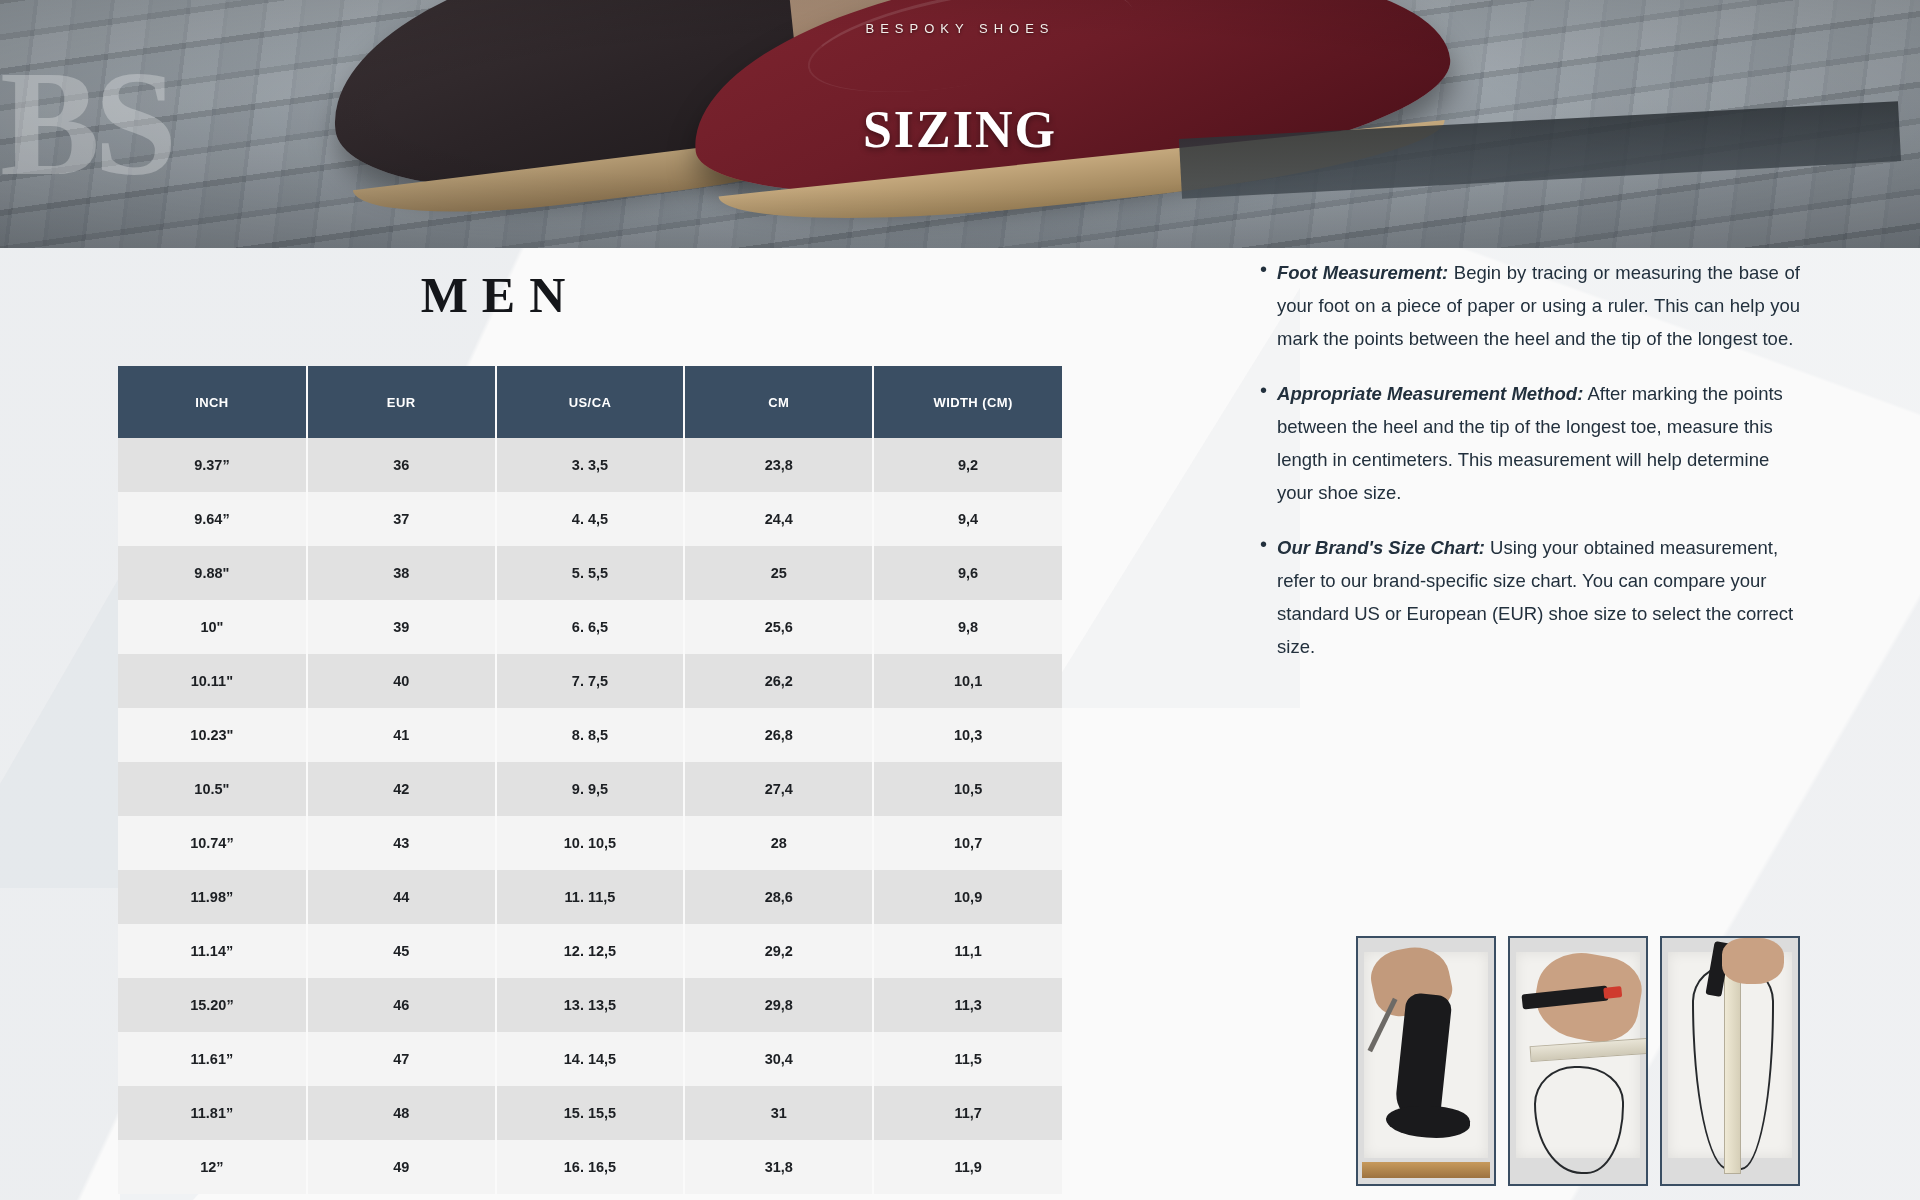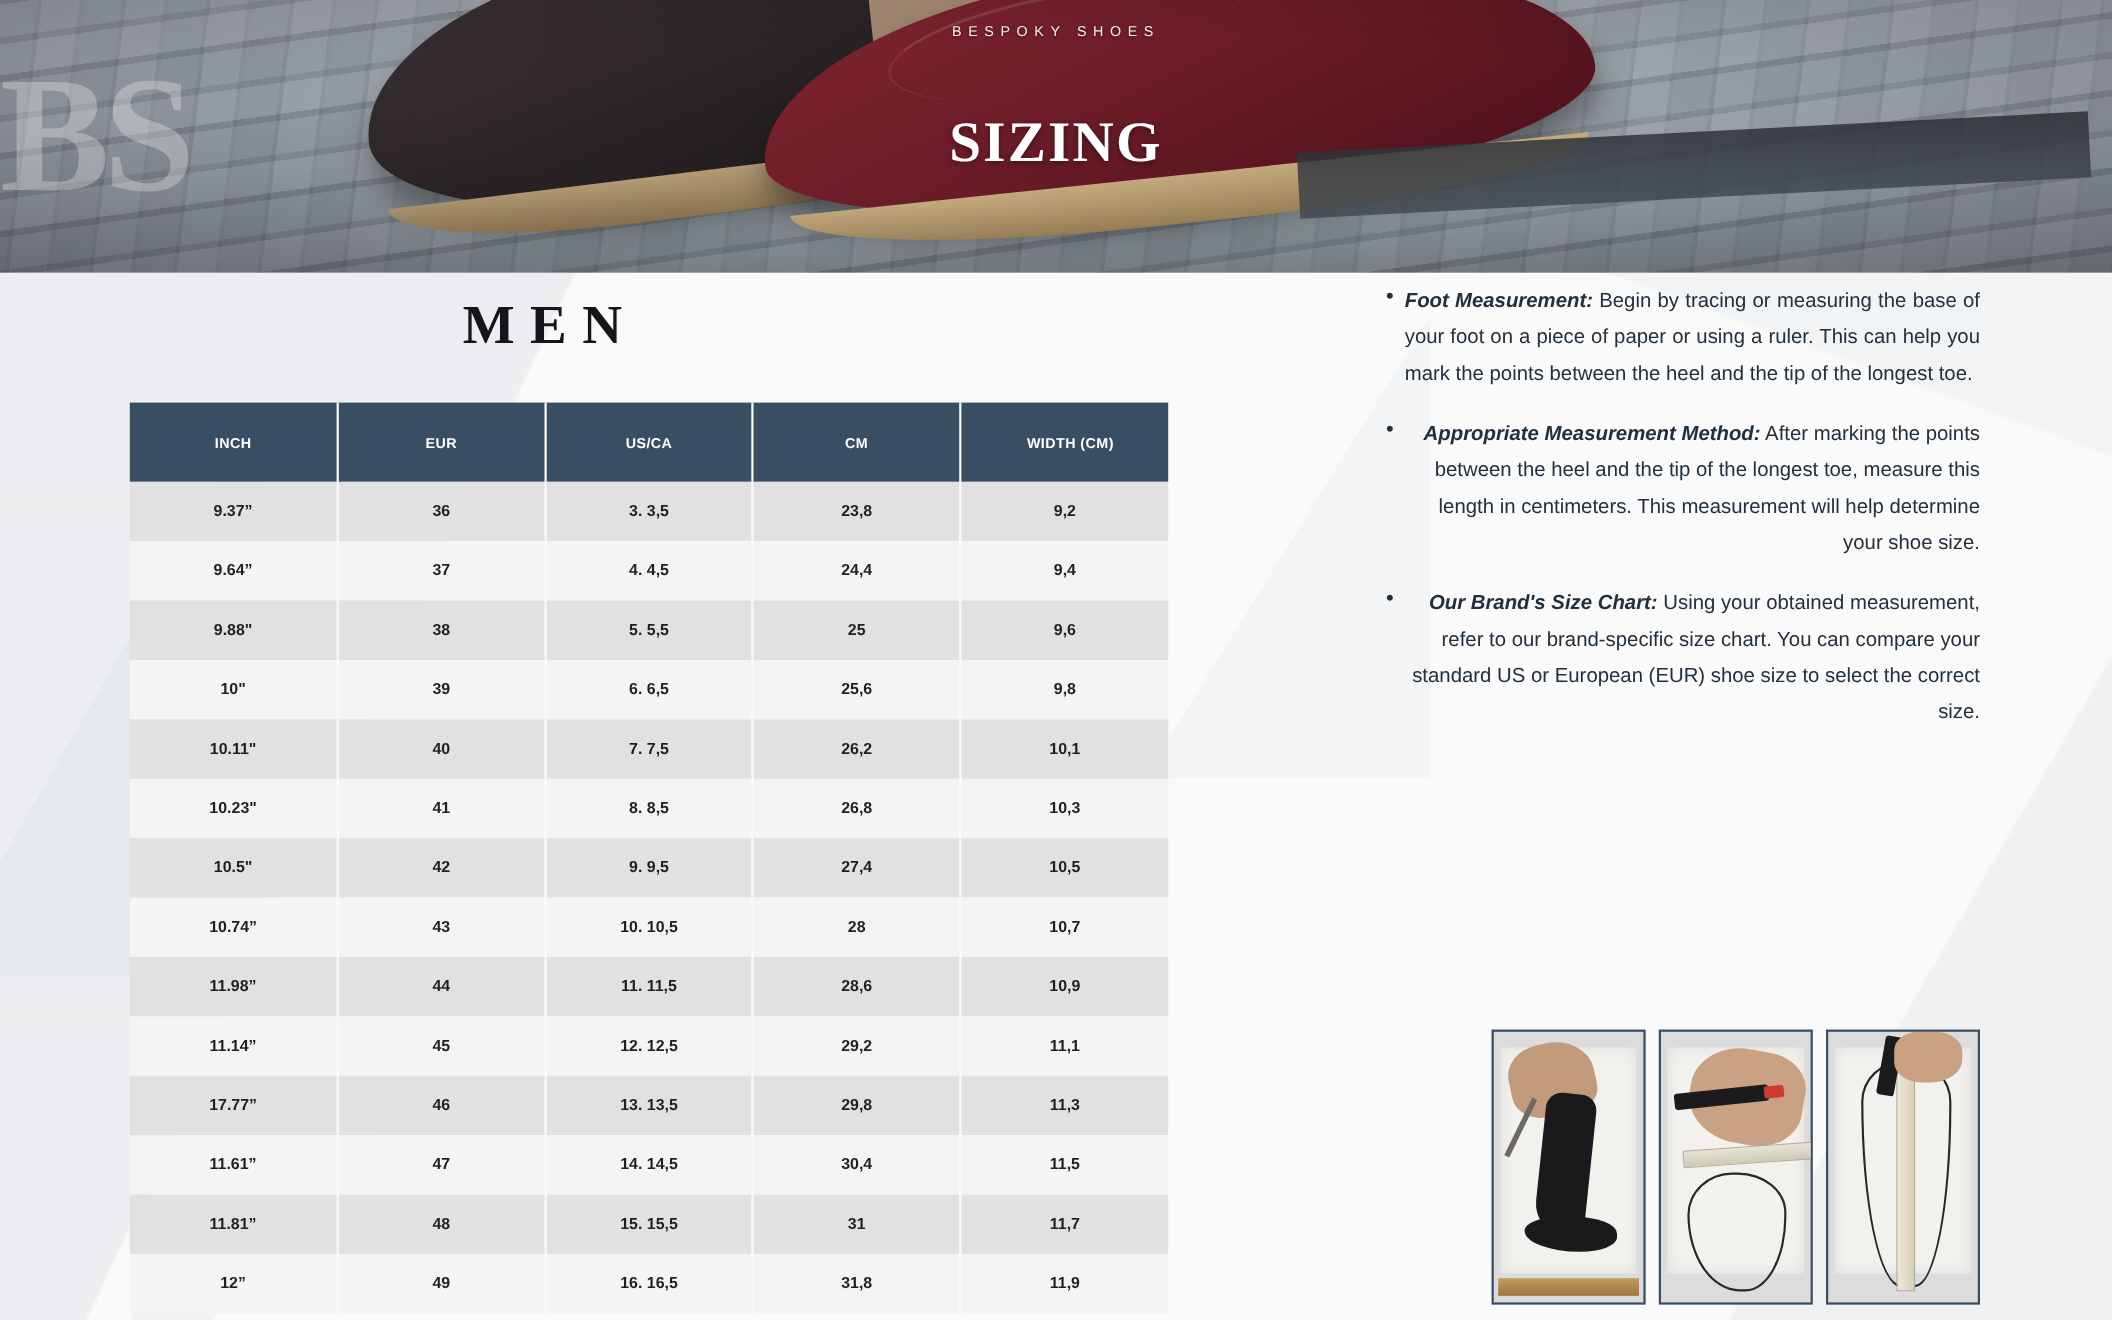--- a/index.html
+++ b/index.html
@@ -235,21 +235,20 @@
     color: #22303d;
     font-size: 20px;
     line-height: 26px;
     margin-right: 10px;
     flex: 0 0 auto;
   }
   .btext {
     font-size: 18.5px;
     line-height: 33px;
     color: #22303d;
-    text-align: right;
   }
   .btext.justified { text-align: justify; }
   .btext b { font-weight: 700; font-style: italic; }
 
   
   .photos {
     position: absolute;
     right: 120px; top: 688px;
     display: flex;
     gap: 12px;
@@ -466,21 +465,21 @@
               <td>10,9</td>
             </tr>
             <tr>
               <td>11.14”</td>
               <td>45</td>
               <td>12. 12,5</td>
               <td>29,2</td>
               <td>11,1</td>
             </tr>
             <tr>
-              <td>17.77”</td>
+              <td>15.20”</td>
               <td>46</td>
               <td>13. 13,5</td>
               <td>29,8</td>
               <td>11,3</td>
             </tr>
             <tr>
               <td>11.61”</td>
               <td>47</td>
               <td>14. 14,5</td>
               <td>30,4</td>

